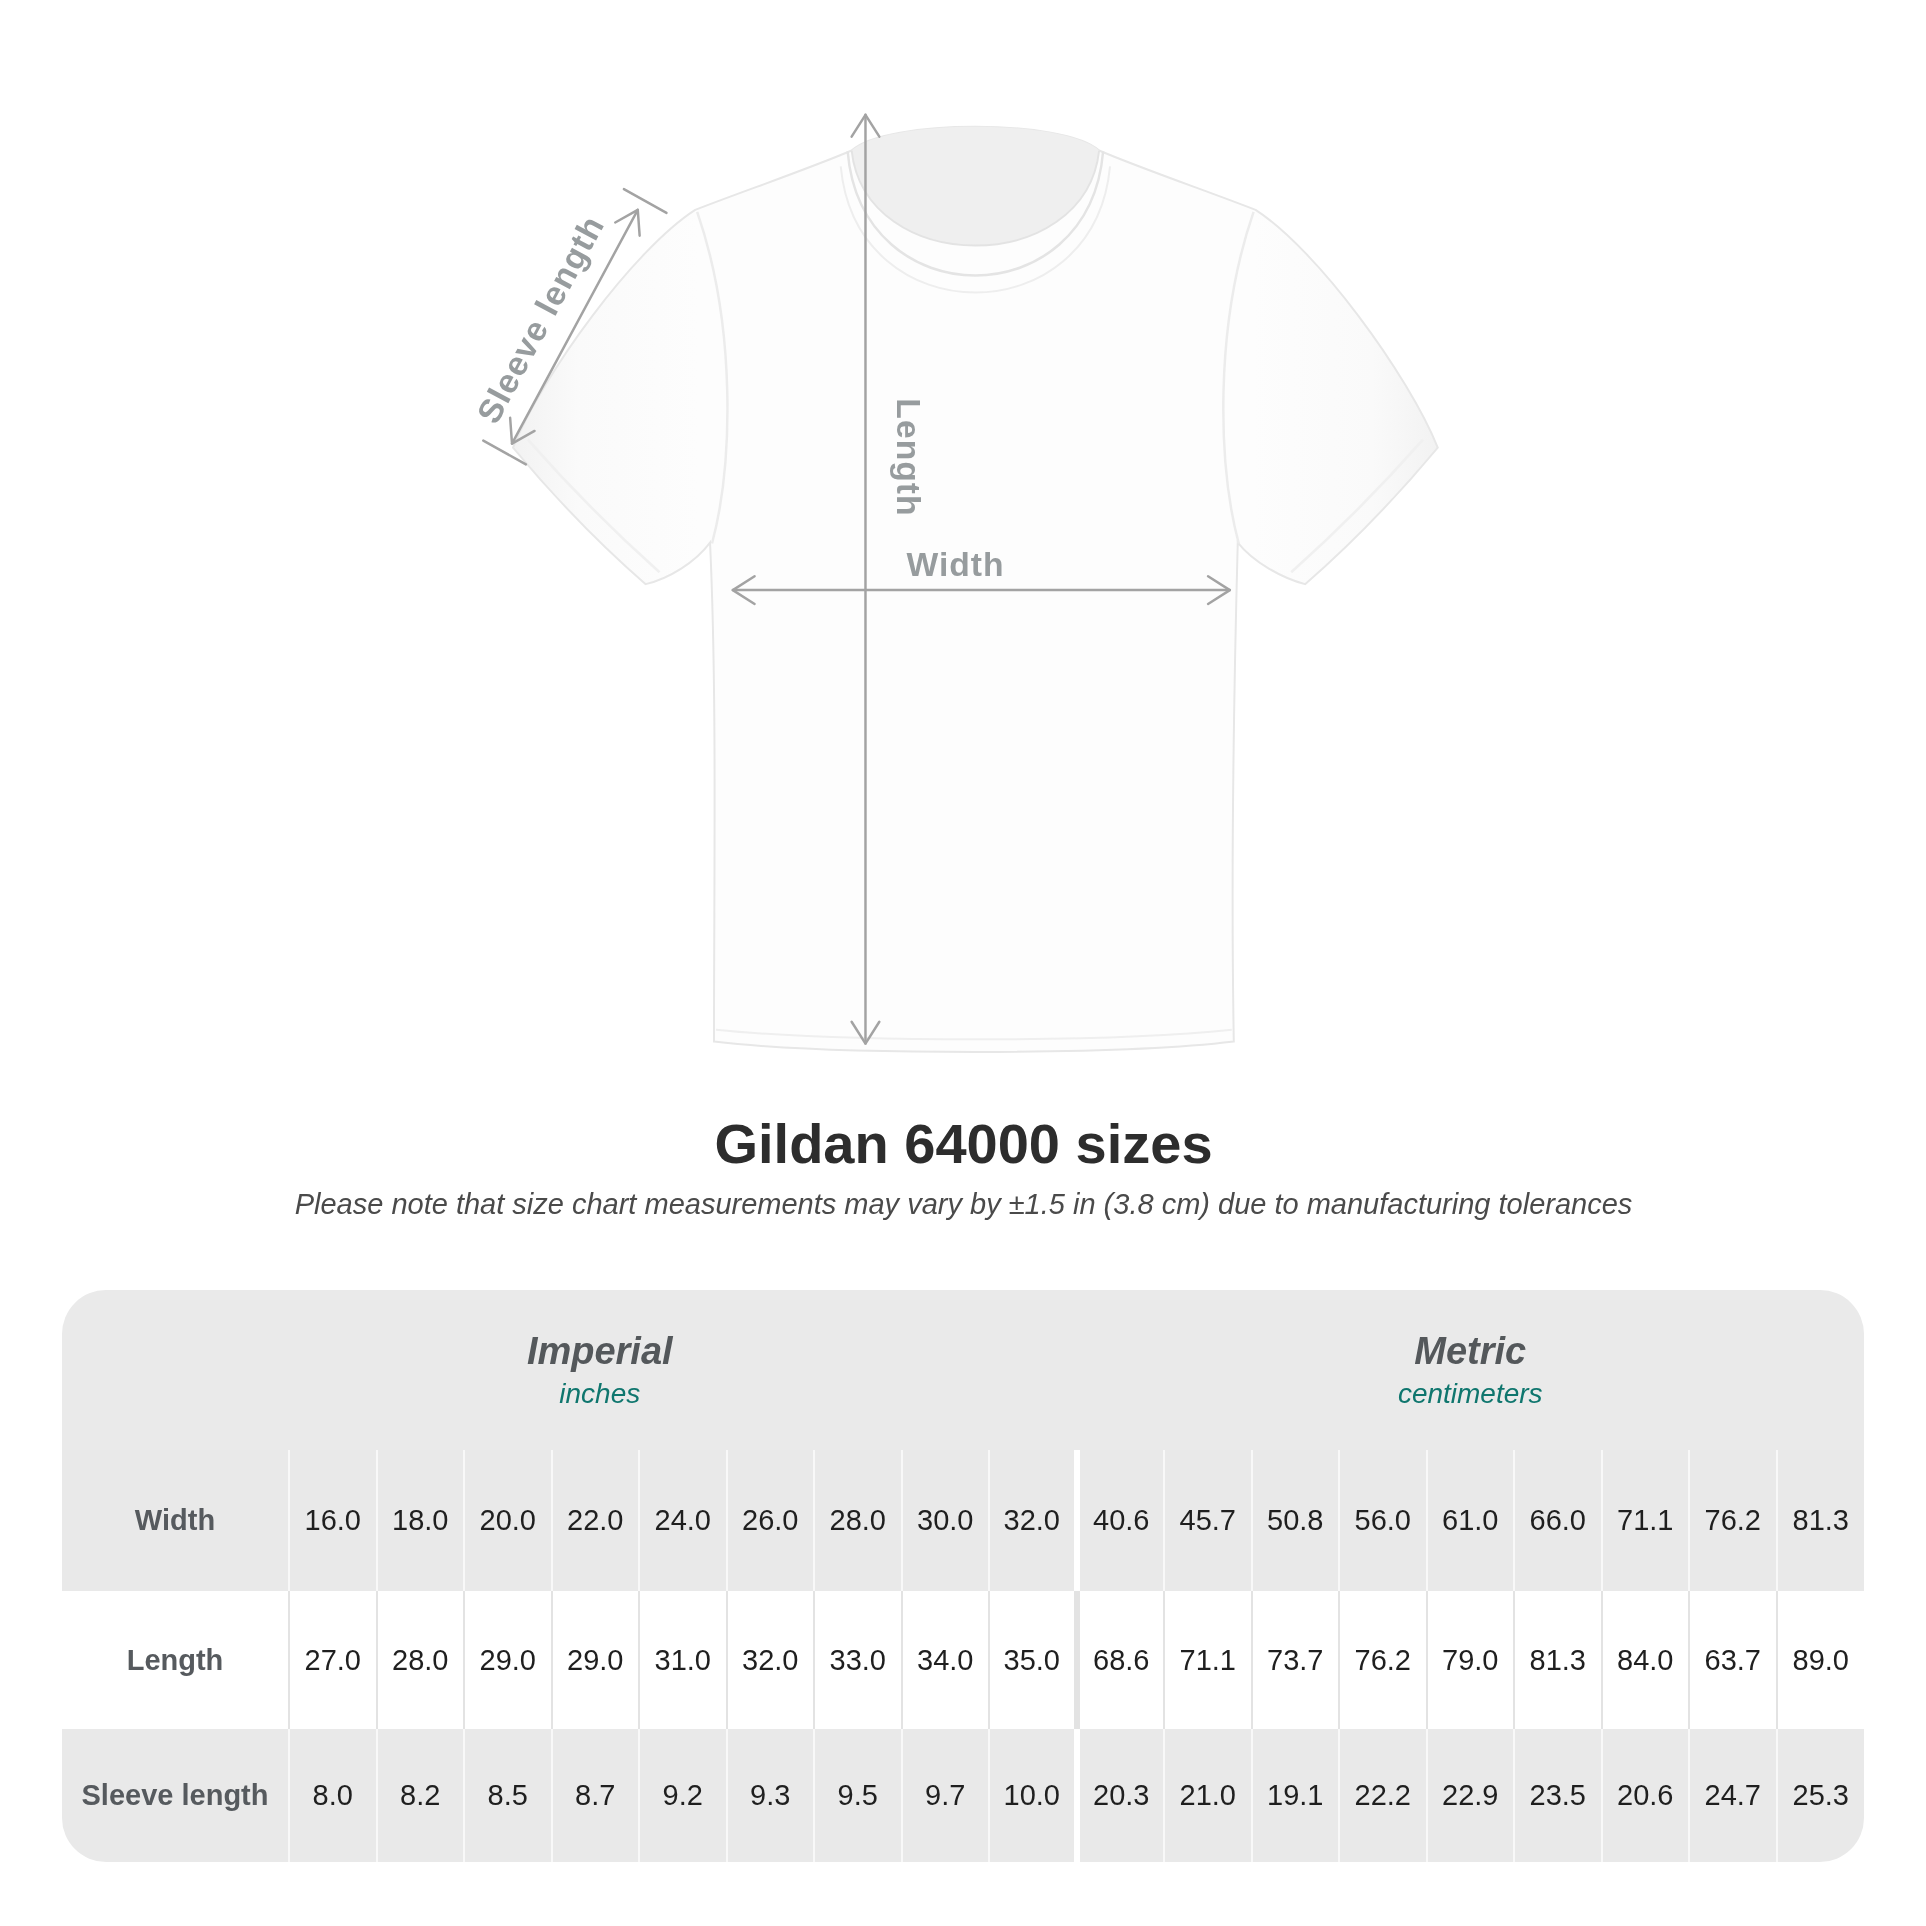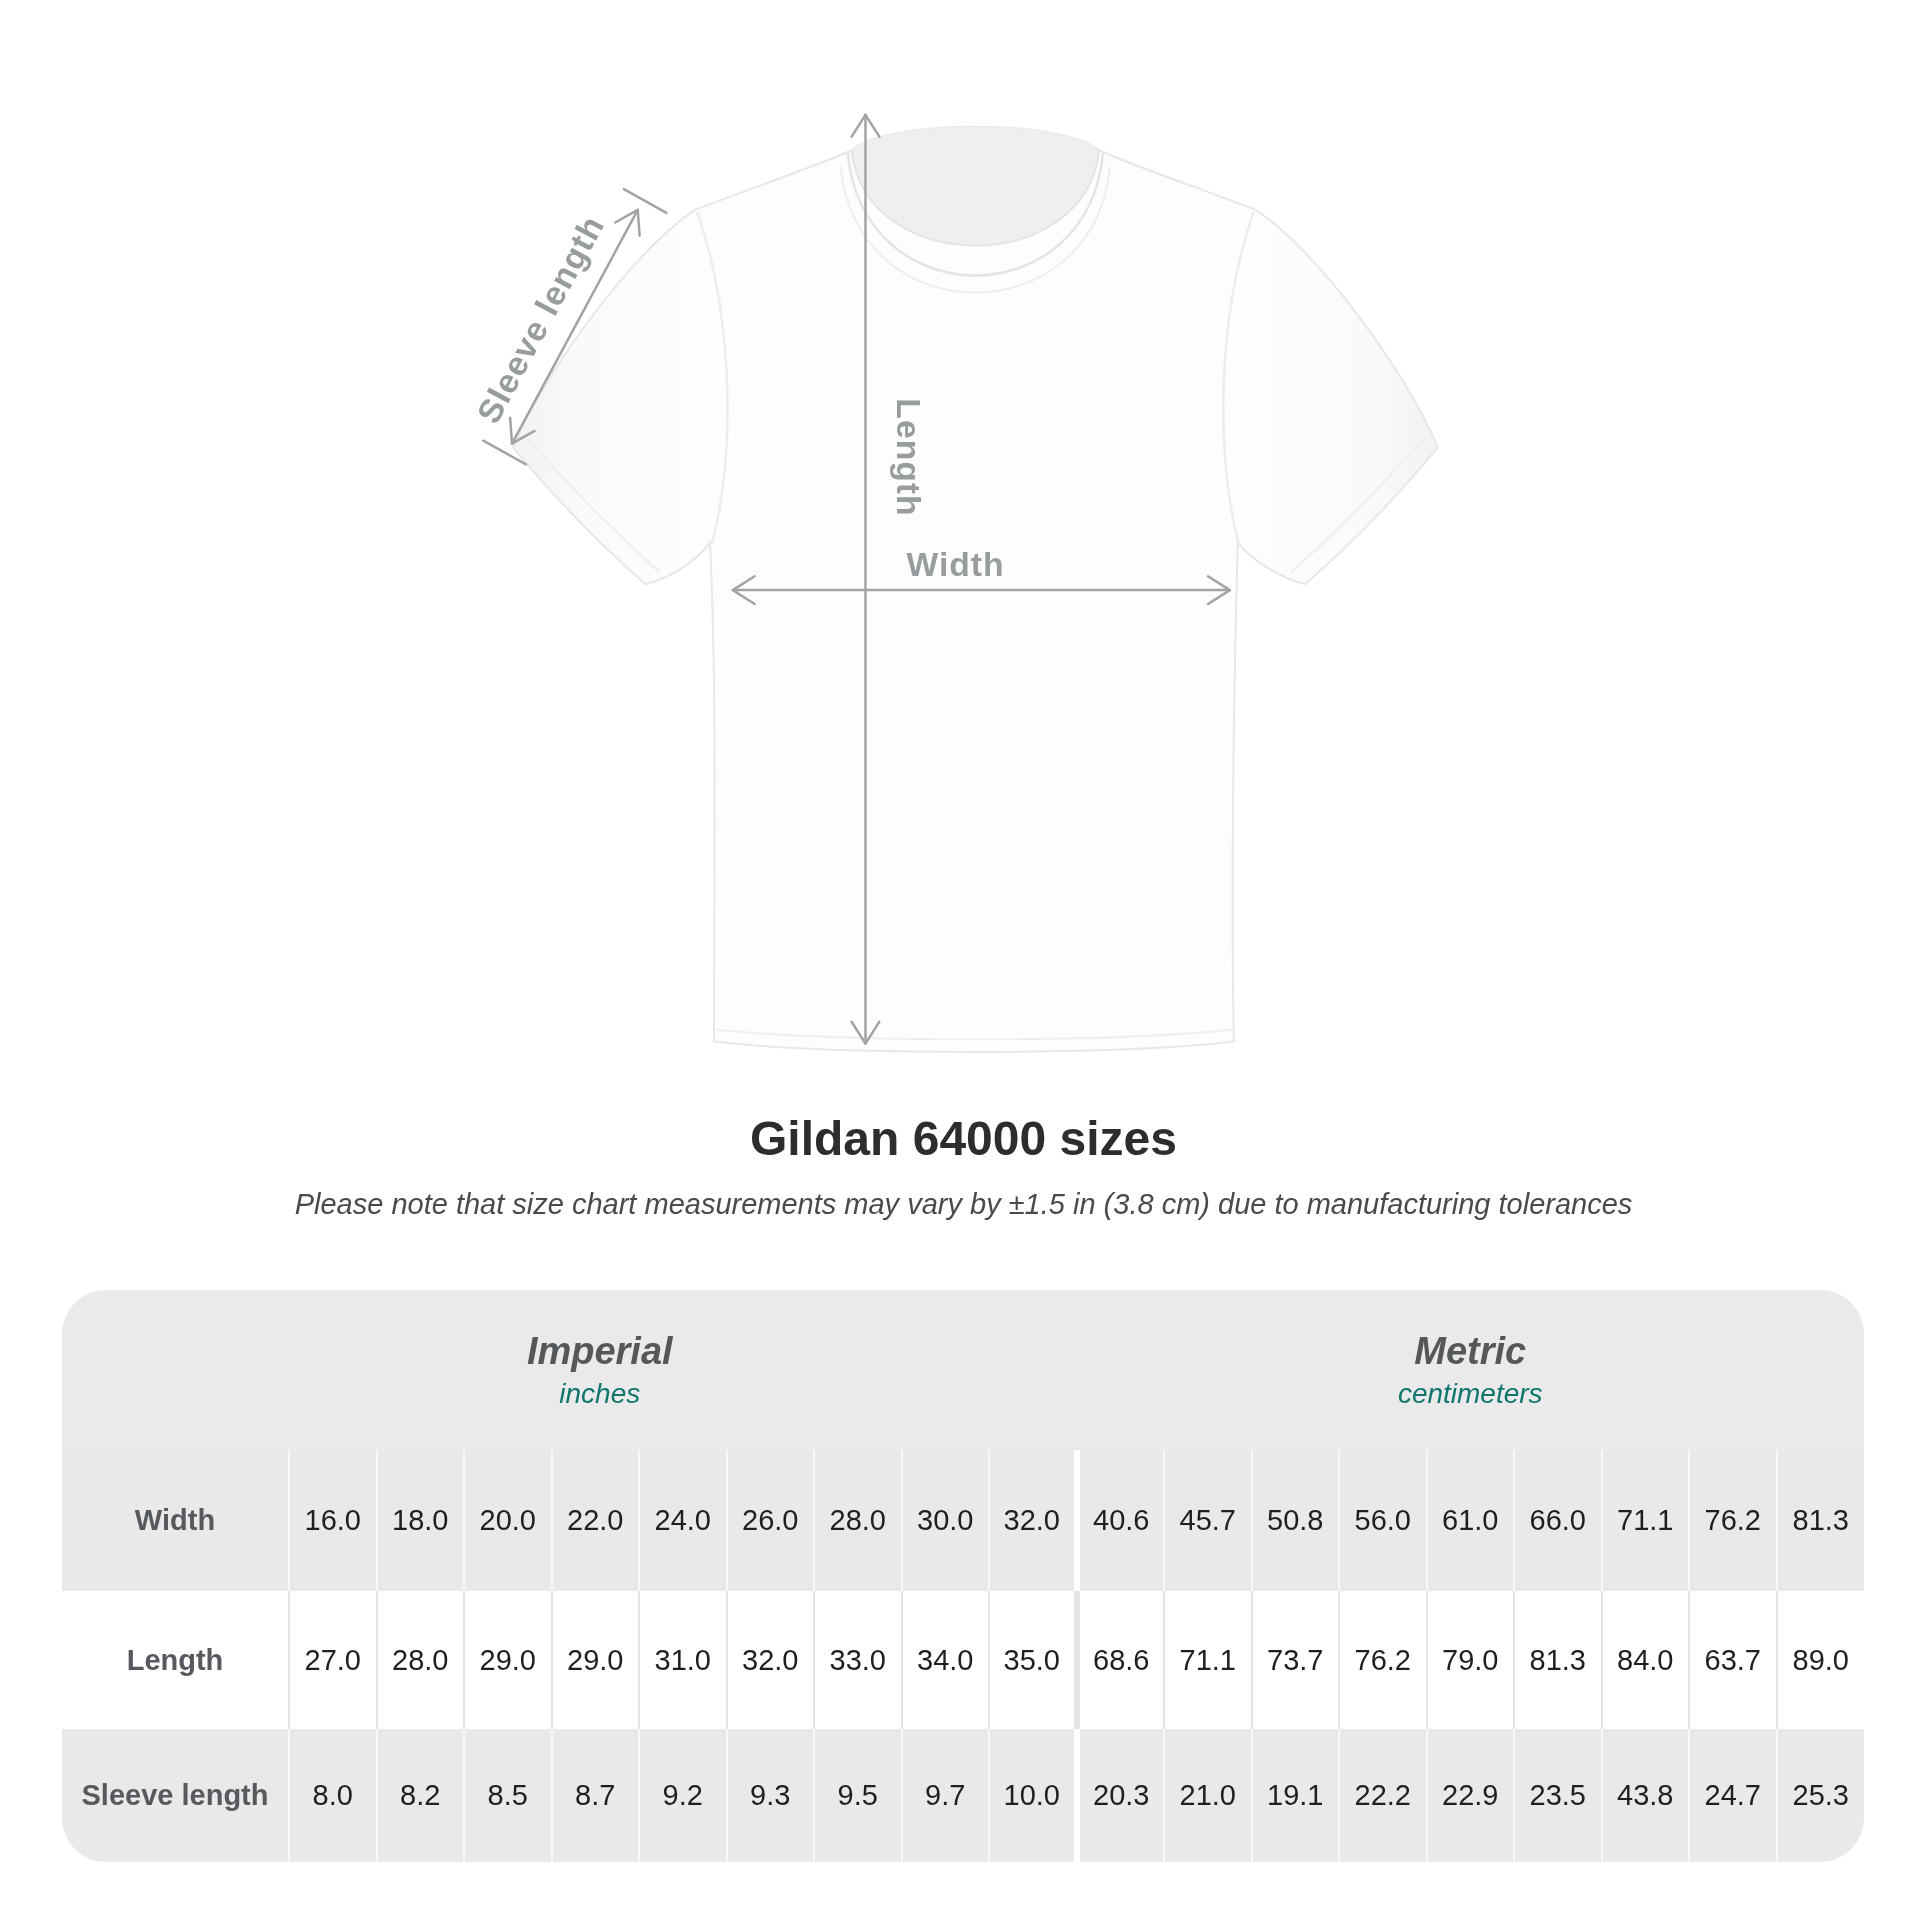--- a/index.html
+++ b/index.html
@@ -4,21 +4,21 @@
 <style>
   html,body{margin:0;padding:0;background:#fff;}
   .stage{
     position:relative;width:1927px;height:1927px;background:#ffffff;overflow:hidden;
     font-family:"Liberation Sans","DejaVu Sans",sans-serif;
   }
   .shirt-svg{position:absolute;left:0;top:0;width:1927px;height:1198px;}
   .ann-label{font-weight:bold;font-size:34px;fill:#979c9e;letter-spacing:1px;}
   .page-title{
     position:absolute;left:0;top:1111px;width:100%;margin:0;text-align:center;
-    font-size:48px;font-weight:bold;color:#2d2d2d;letter-spacing:0px;
+    font-size:56px;font-weight:bold;color:#2d2d2d;letter-spacing:0px;
   }
   .page-subtitle{
     position:absolute;left:0;top:1188px;width:100%;margin:0;text-align:center;
     font-size:29px;font-style:italic;color:#4a4a4a;
   }
   .table-card{
     position:absolute;left:62px;top:1290px;width:1802px;height:572px;
     border-radius:44px;overflow:hidden;background:#ffffff;
   }
   table.size-table{
@@ -192,21 +192,21 @@
         <td>9.3</td>
         <td>9.5</td>
         <td>9.7</td>
         <td>10.0</td>
         <td class="sep">20.3</td>
         <td>21.0</td>
         <td>19.1</td>
         <td>22.2</td>
         <td>22.9</td>
         <td>23.5</td>
-        <td>43.8</td>
+        <td>20.6</td>
         <td>24.7</td>
         <td>25.3</td>
       </tr>
       </tbody>
     </table>
   </div>
 
 </div>
 
 

